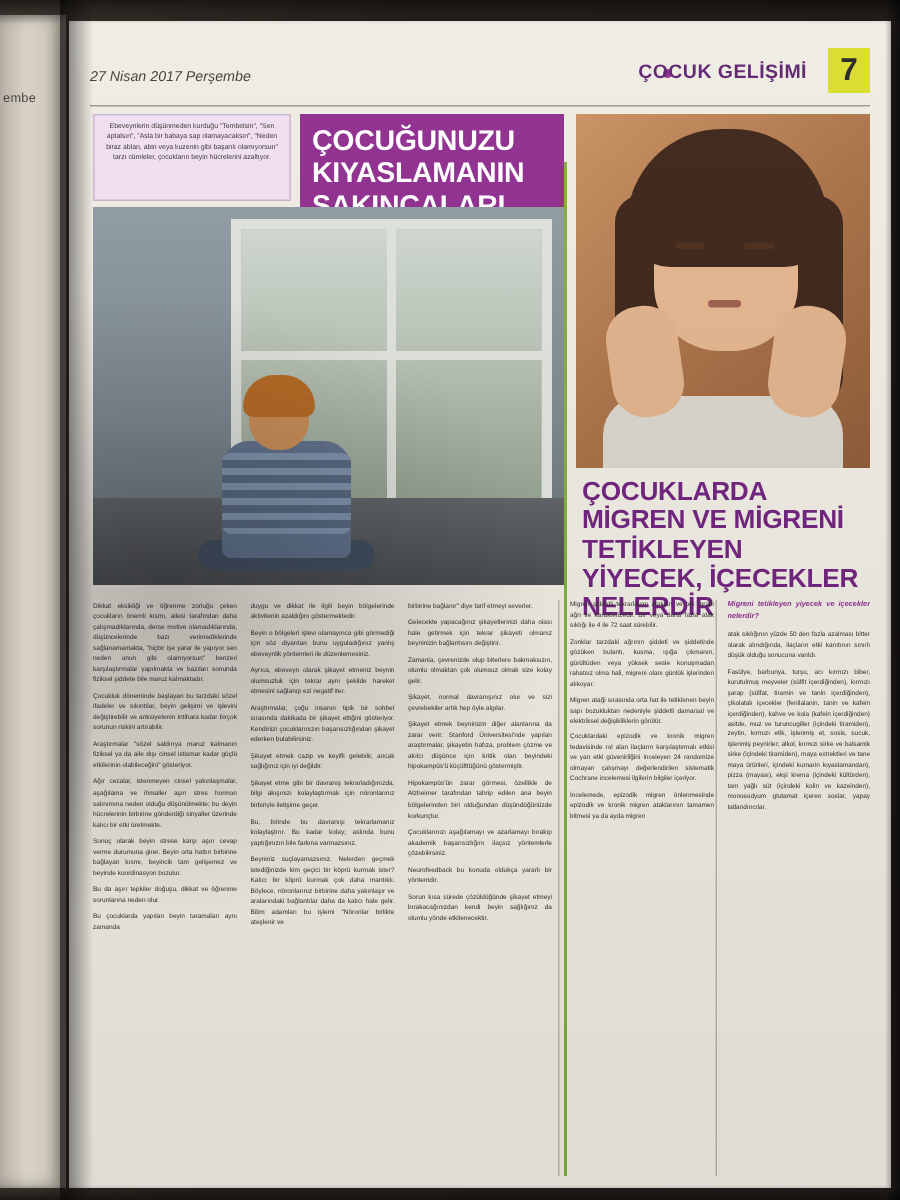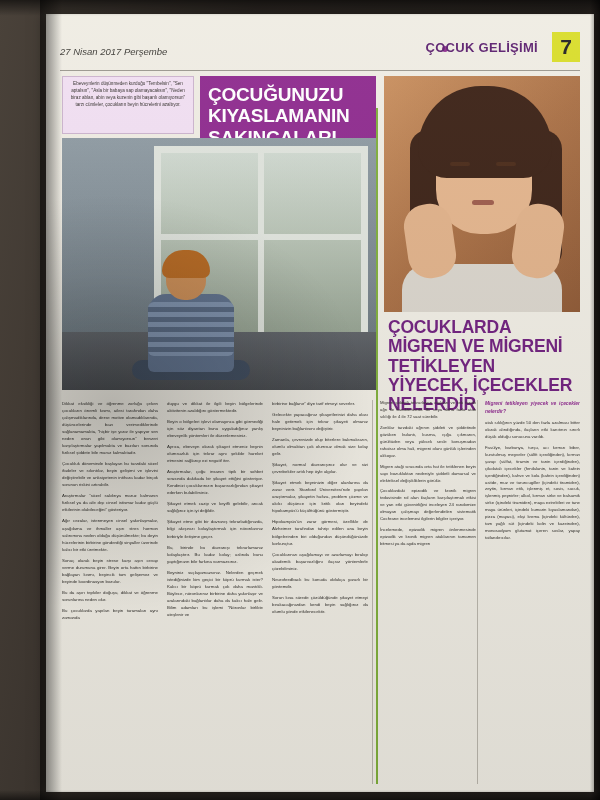--- a/index.html
+++ b/index.html
@@ -364,20 +364,23 @@
     background: linear-gradient(180deg, rgba(0,0,0,0.6), rgba(0,0,0,0.0));
     z-index: 7;
   }
 </style>
 </head>
 <body>
 
 <div class="page">
   <div class="backdrop"></div>
 
+  <div class="spine-page">
+    <div class="spine-text">embe</div>
+  </div>
   <div class="spine-shadow"></div>
 
   <div class="sheet">
 
     <div class="masthead">
       <div class="date">27 Nisan 2017 Perşembe</div>
       <div class="bullet"></div>
       <div class="section-tag">ÇOCUK GELİŞİMİ</div>
       <div class="pagebox">7</div>
     </div>

